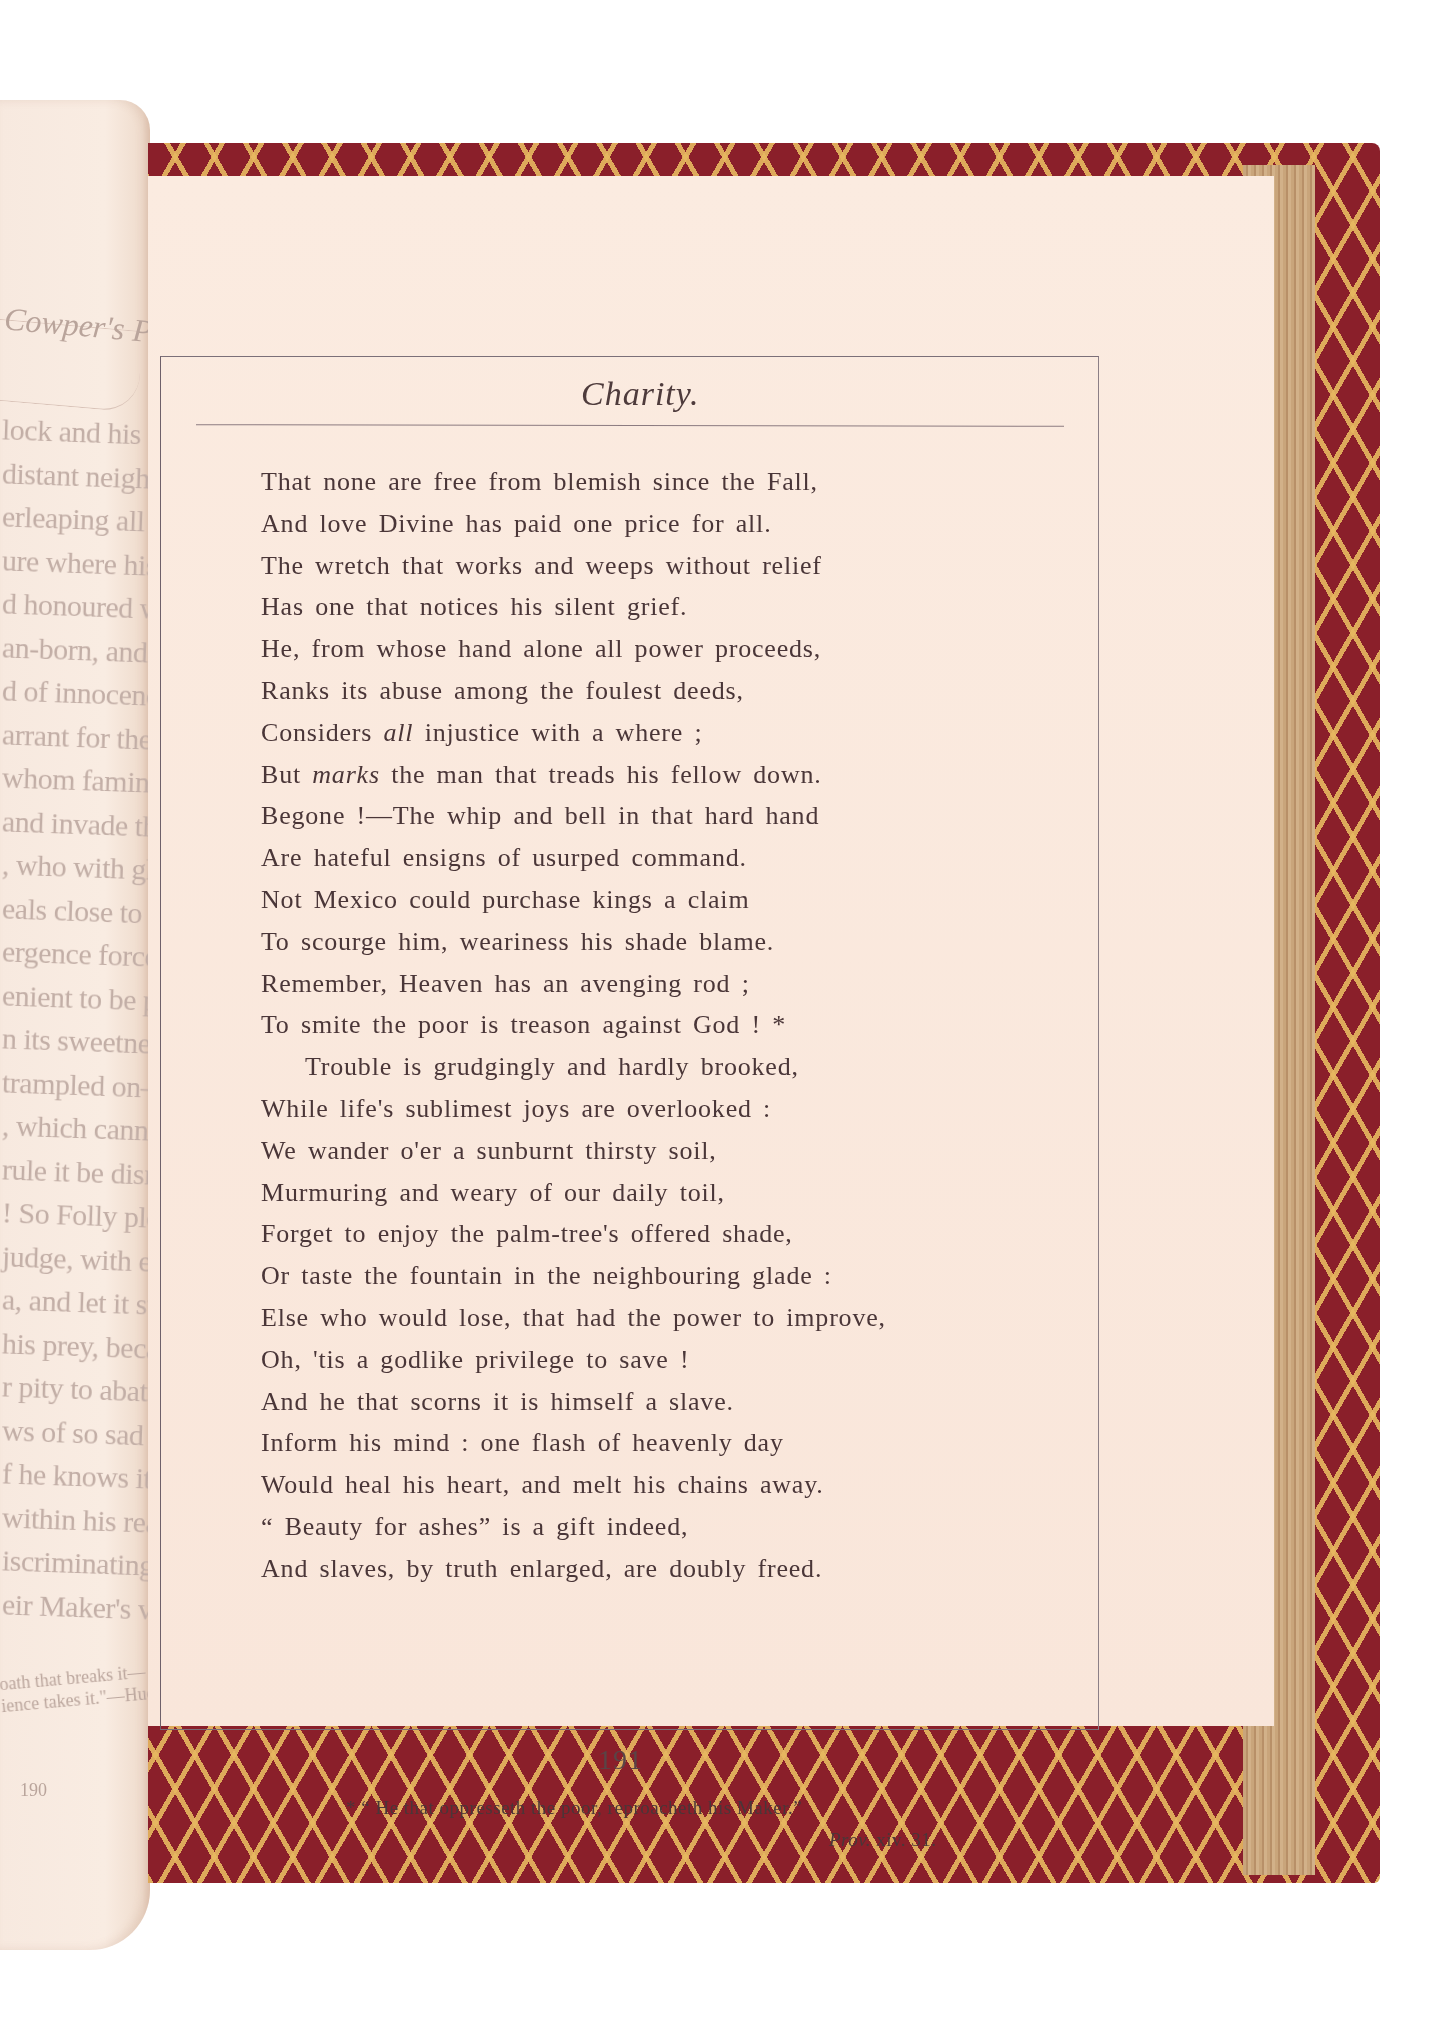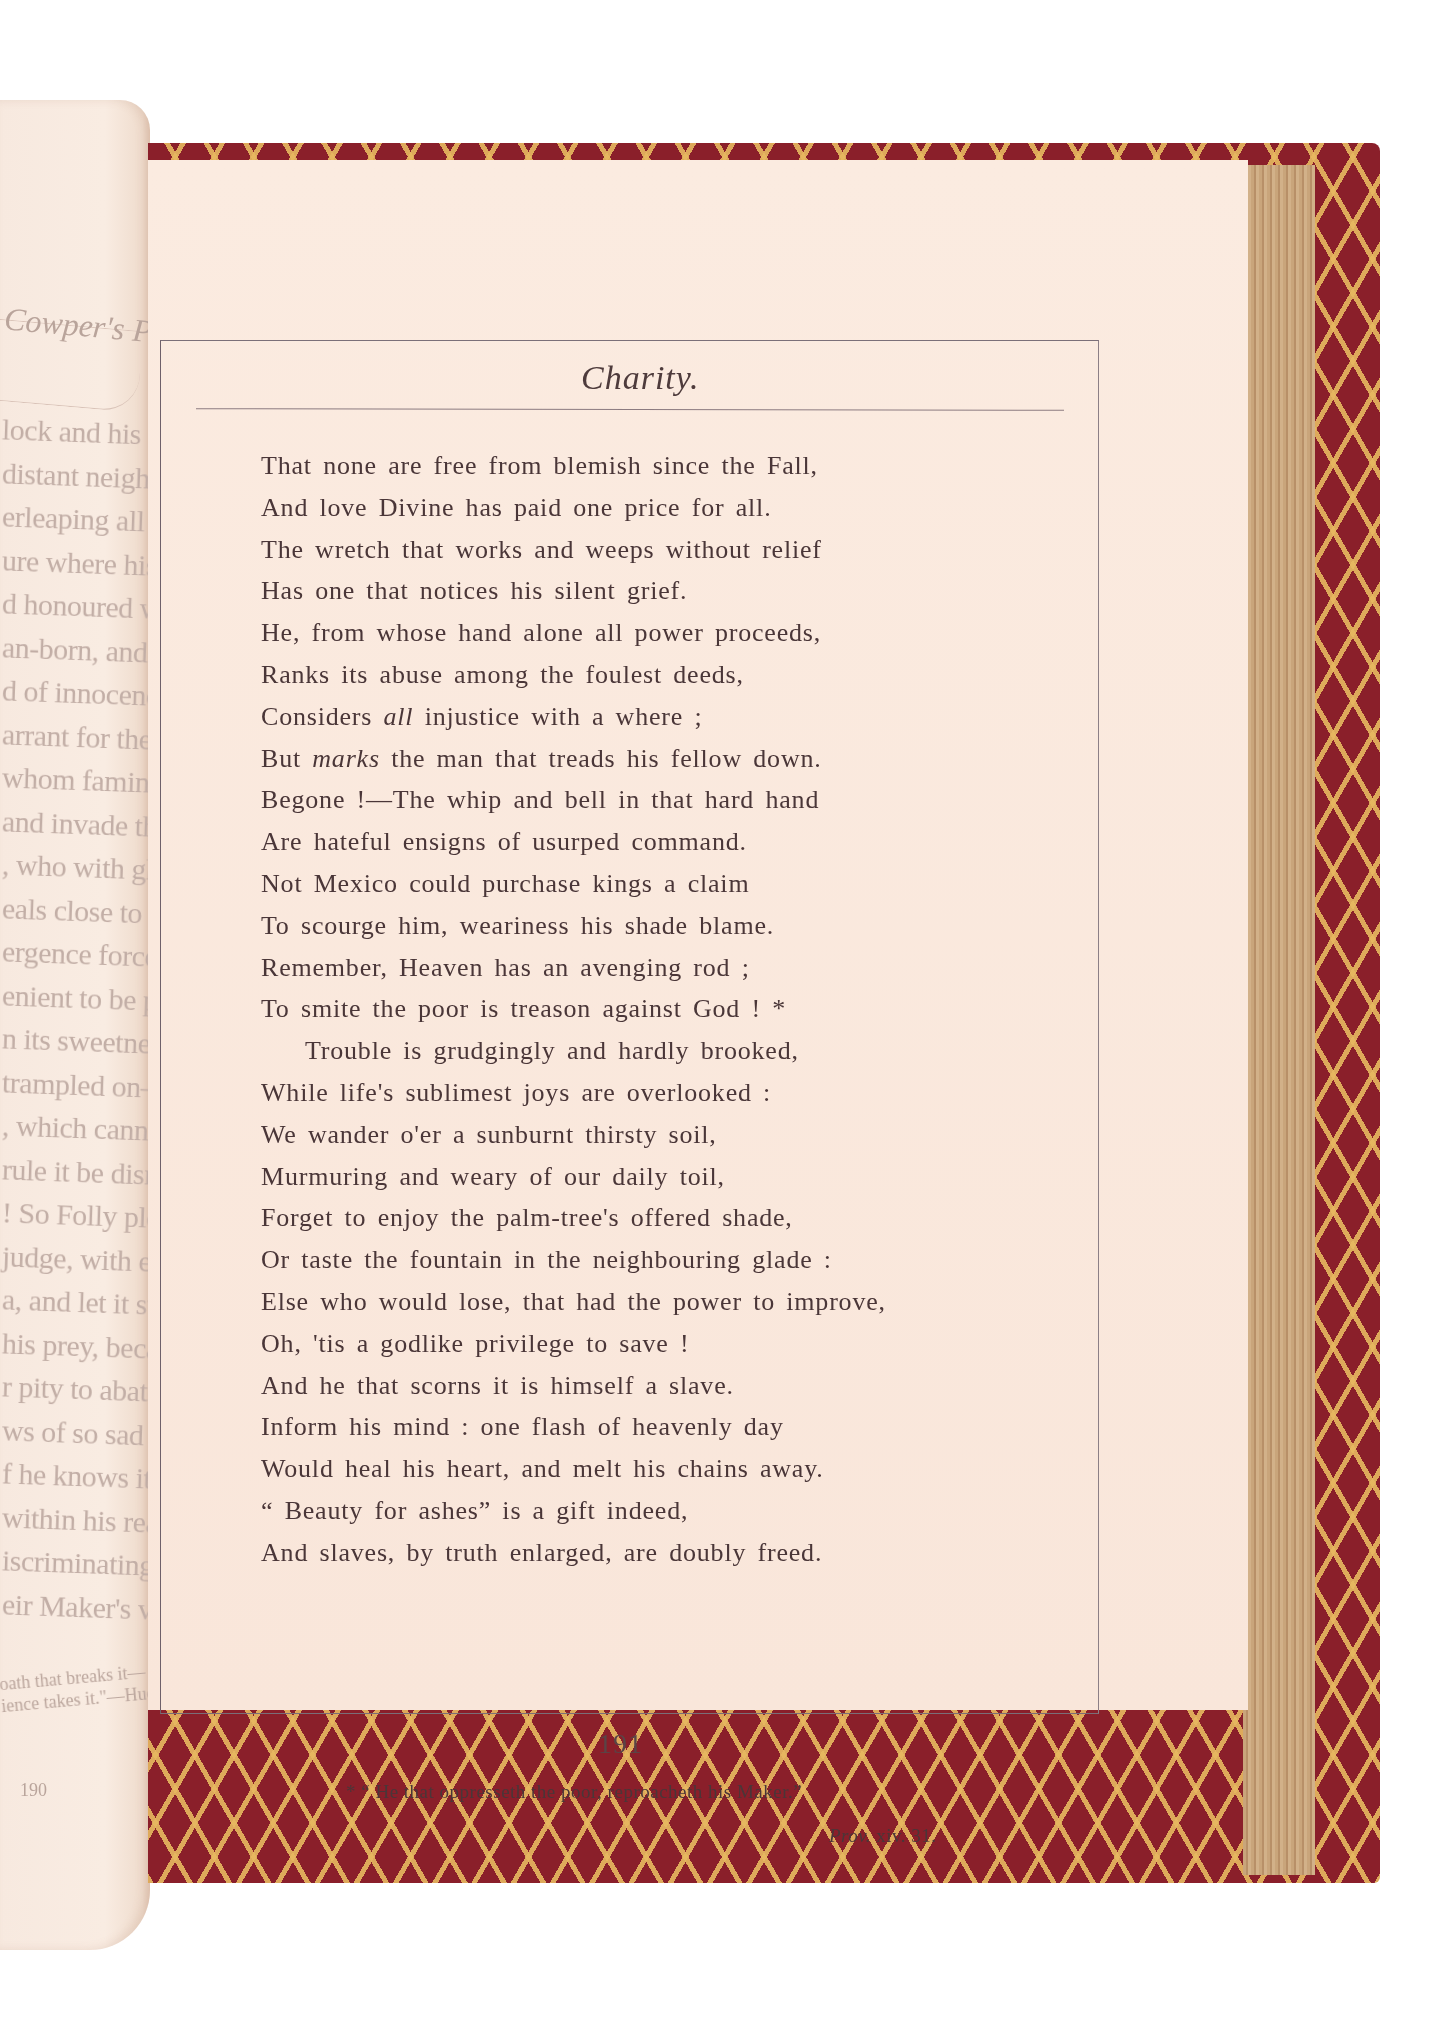--- a/index.html
+++ b/index.html
@@ -8,30 +8,30 @@
   .left-header{position:absolute;left:0;top:225px;width:140px;height:80px;border-top:1px solid #d9c3b8;border-bottom:1px solid #d9c3b8;border-radius:0 0 40px 0;transform:skewY(5deg);}
   .left-header-text{position:absolute;left:4px;top:210px;font-style:italic;font-size:32px;color:#b9a49b;white-space:nowrap;transform:rotate(5deg);}
   .left-lines{position:absolute;left:2px;top:310px;width:150px;}
   .left-line{font-size:30px;line-height:43.5px;color:#c2aea6;white-space:nowrap;letter-spacing:-0.5px;filter:blur(.6px);transform:rotate(2deg);}
   .left-foot{position:absolute;left:0;top:1565px;font-size:18px;line-height:22px;color:#bba69d;white-space:nowrap;filter:blur(.5px);transform:rotate(-5deg);}
   .left-pageno{position:absolute;left:20px;top:1680px;font-size:18px;color:#b9a49b;}
   .cover{position:absolute;left:148px;top:143px;width:1232px;height:1740px;background:#8a1f2a;border-radius:0 8px 6px 0;
     background-image:repeating-linear-gradient(60deg,rgba(231,184,96,.9) 0 5px,transparent 5px 34px),repeating-linear-gradient(-60deg,rgba(231,184,96,.9) 0 5px,transparent 5px 34px);}
   .fore-edge{position:absolute;left:1243px;top:165px;width:72px;height:1710px;
     background:repeating-linear-gradient(90deg,#c9a57b 0 3px,#b89068 3px 5px,#d2b189 5px 8px);}
-  .page{position:absolute;left:148px;top:160px;width:1100px;height:1550px;background:linear-gradient(180deg,#fbebe0 0%,#f9e6da 100%);}
+  .page{position:absolute;left:148px;top:176px;width:1100px;height:1550px;background:linear-gradient(180deg,#fbebe0 0%,#f9e6da 100%);padding-left:26px;}
   .frame{position:absolute;left:12px;top:180px;width:937px;height:1372px;border:1.5px solid #6f6470;border-color:#7b6f78 #8c7f86 #7a6e78 #6e606a;}
   .title{position:absolute;left:420px;top:18px;font-style:italic;font-size:34px;color:#4e3b3c;letter-spacing:1px;}
   .title-rule{position:absolute;left:35px;top:68px;width:868px;height:1px;background:#8c7b80;transform:rotate(.1deg);}
   .poem{position:absolute;left:100px;top:104px;width:780px;}
   .line{font-size:26px;line-height:41.8px;color:#4a3638;white-space:nowrap;letter-spacing:.8px;word-spacing:4px;}
   .line.indent{padding-left:44px;}
   .it{font-style:italic;}
   .footnote{position:absolute;left:185px;top:1440px;font-size:19px;color:#4a3638;white-space:nowrap;letter-spacing:.5px;}
-  .footnote-ref{position:absolute;left:668px;top:1472px;font-size:19px;color:#4a3638;white-space:nowrap;letter-spacing:.5px;margin-top:12px;}
+  .footnote-ref{position:absolute;left:668px;top:1472px;font-size:19px;color:#4a3638;white-space:nowrap;letter-spacing:.5px;}
   .pageno{position:absolute;left:450px;top:1568px;font-size:28px;color:#5a4446;letter-spacing:1px;}
 </style>
 </head>
 <body>
 
 <div class="left-page">
   <div class="left-header"></div>
   <div class="left-header-text">Cowper's Poems.</div>
   <div class="left-lines" id="left-lines">
       <div class="left-line">lock and his ample m</div>

